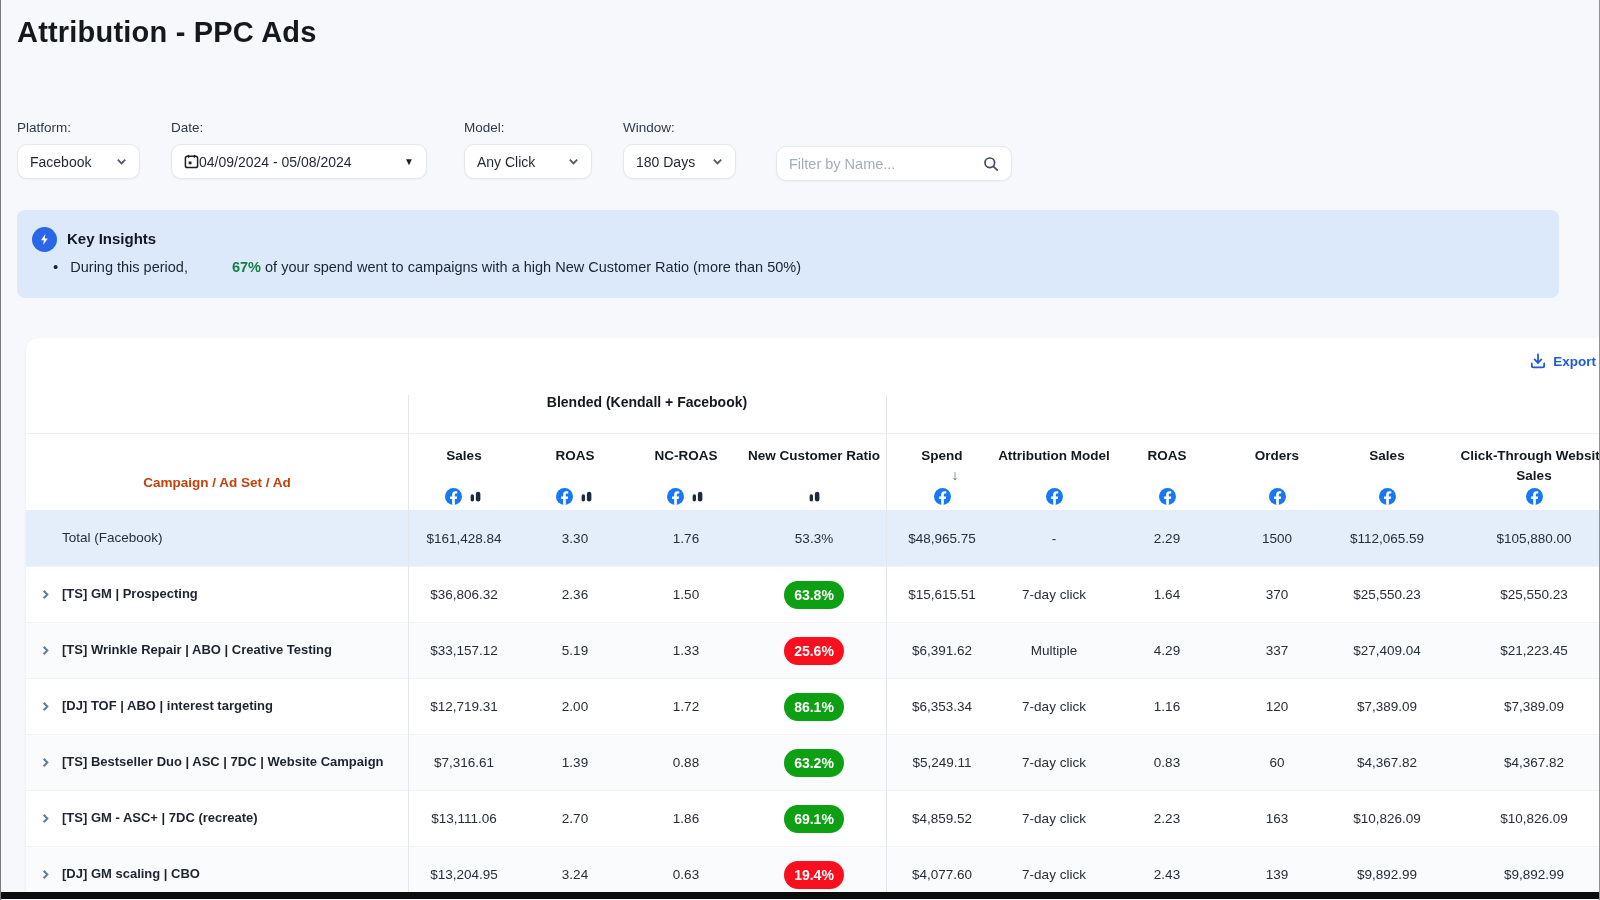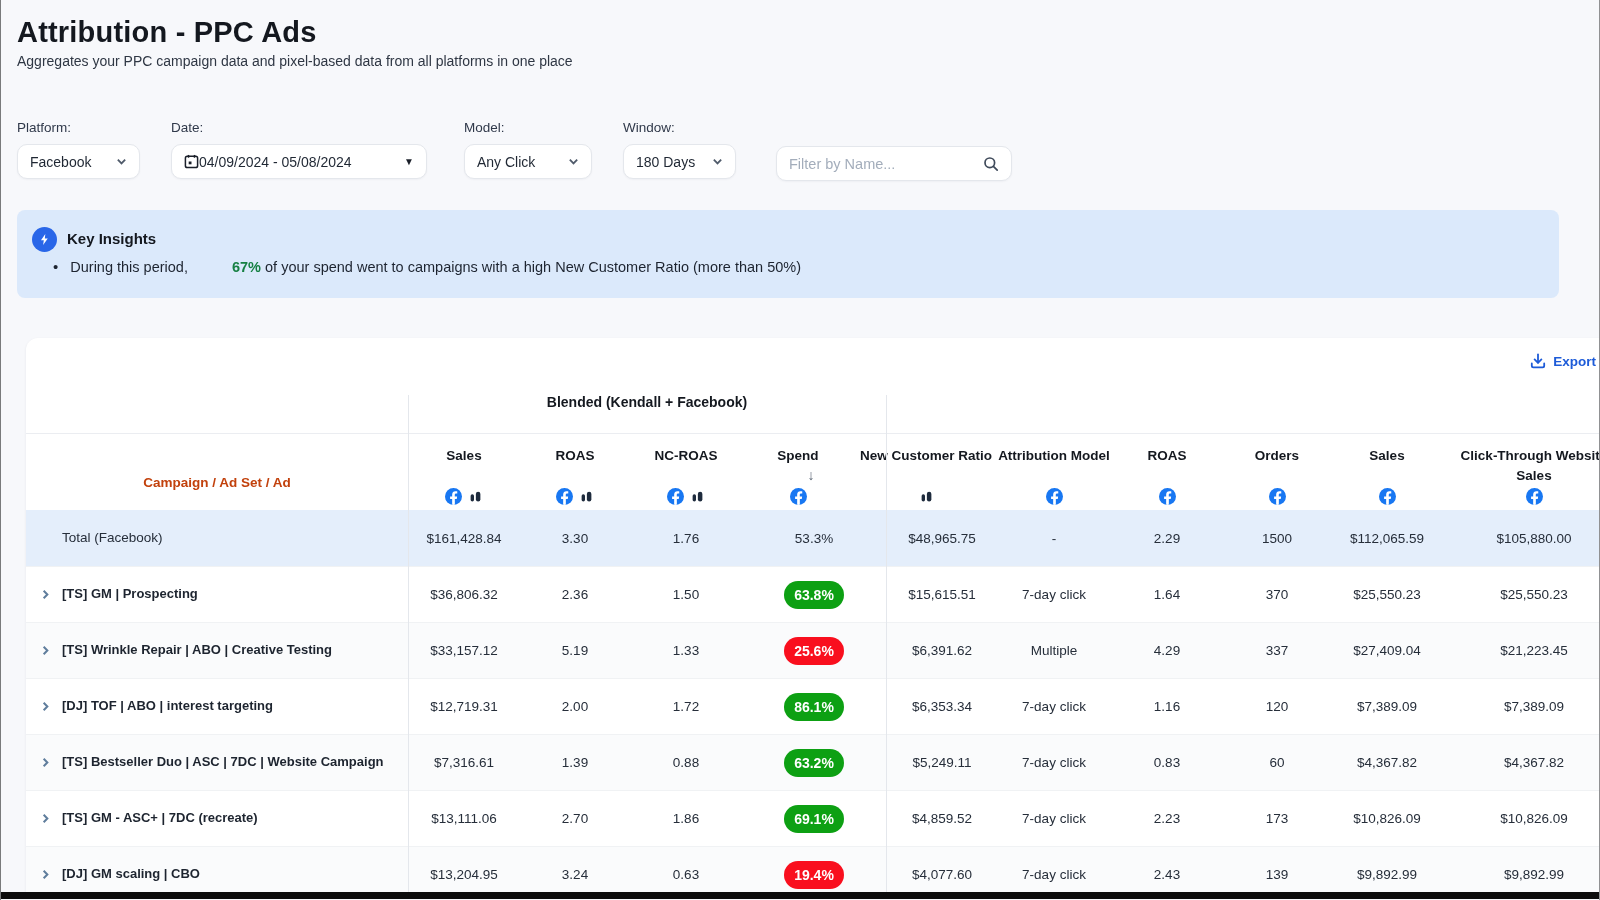--- a/index.html
+++ b/index.html
@@ -62,21 +62,20 @@
   .pill.bad { background:#f90f1e; }
 
   .bottom-bar { position:absolute; left:0; right:0; bottom:1px; height:7px; background:#0c0c0c; z-index:50; }
 </style>
 </head>
 <body>
 
 <div class="screen">
 
   <h1 class="page-title">Attribution - PPC Ads</h1>
-  <p class="page-subtitle">Aggregates your PPC campaign data and pixel-based data from all platforms in one place</p>
 
   <div class="fgroup" style="left:16px;">
     <div class="flabel">Platform:</div>
     <div class="fcontrol" style="width:123px;">
       <span class="grow">Facebook</span>
       <svg class="chev-sm" viewBox="0 0 12 12">
           <polyline points="2,4 6,8 10,4"></polyline>
         </svg>
     </div>
   </div>
@@ -186,35 +185,35 @@
             <span><svg width="17" height="17" viewBox="0 0 24 24">
                 <circle cx="12" cy="12" r="12" fill="#1877f2"></circle>
                 <path fill="#fff" d="M16.6 15.5l.5-3.5h-3.3V9.7c0-1 .5-1.9 2-1.9h1.5V4.8s-1.4-.2-2.7-.2c-2.7 0-4.5 1.7-4.5 4.7v2.7H7.2v3.5h2.9v8.3c.6.1 1.2.2 1.9.2s1.3-.1 1.9-.2v-8.3h2.7z"></path>
               </svg></span>
             <span><svg width="15" height="15" viewBox="0 0 20 20">
                 <rect x="3.5" y="7" width="4.5" height="9.5" rx="2.2" fill="#1e2b3d"></rect>
                 <rect x="10.5" y="3.5" width="6" height="13" rx="3" fill="#1e2b3d"></rect>
               </svg></span>
           </div>
         </div>
-        <div class="hcell c4">
-          <div class="lbl">Spend<span class="sort-arrow">↓</span></div>
-          <div class="icons">
-            <span><svg width="17" height="17" viewBox="0 0 24 24">
-                <circle cx="12" cy="12" r="12" fill="#1877f2"></circle>
-                <path fill="#fff" d="M16.6 15.5l.5-3.5h-3.3V9.7c0-1 .5-1.9 2-1.9h1.5V4.8s-1.4-.2-2.7-.2c-2.7 0-4.5 1.7-4.5 4.7v2.7H7.2v3.5h2.9v8.3c.6.1 1.2.2 1.9.2s1.3-.1 1.9-.2v-8.3h2.7z"></path>
-              </svg></span>
-          </div>
-        </div>
         <div class="hcell c3">
           <div class="lbl">New Customer Ratio</div>
           <div class="icons">
             <span><svg width="15" height="15" viewBox="0 0 20 20">
                 <rect x="3.5" y="7" width="4.5" height="9.5" rx="2.2" fill="#1e2b3d"></rect>
                 <rect x="10.5" y="3.5" width="6" height="13" rx="3" fill="#1e2b3d"></rect>
+              </svg></span>
+          </div>
+        </div>
+        <div class="hcell c4">
+          <div class="lbl">Spend<span class="sort-arrow">↓</span></div>
+          <div class="icons">
+            <span><svg width="17" height="17" viewBox="0 0 24 24">
+                <circle cx="12" cy="12" r="12" fill="#1877f2"></circle>
+                <path fill="#fff" d="M16.6 15.5l.5-3.5h-3.3V9.7c0-1 .5-1.9 2-1.9h1.5V4.8s-1.4-.2-2.7-.2c-2.7 0-4.5 1.7-4.5 4.7v2.7H7.2v3.5h2.9v8.3c.6.1 1.2.2 1.9.2s1.3-.1 1.9-.2v-8.3h2.7z"></path>
               </svg></span>
           </div>
         </div>
         <div class="hcell c5">
           <div class="lbl">Attribution Model</div>
           <div class="icons">
             <span><svg width="17" height="17" viewBox="0 0 24 24">
                 <circle cx="12" cy="12" r="12" fill="#1877f2"></circle>
                 <path fill="#fff" d="M16.6 15.5l.5-3.5h-3.3V9.7c0-1 .5-1.9 2-1.9h1.5V4.8s-1.4-.2-2.7-.2c-2.7 0-4.5 1.7-4.5 4.7v2.7H7.2v3.5h2.9v8.3c.6.1 1.2.2 1.9.2s1.3-.1 1.9-.2v-8.3h2.7z"></path>
               </svg></span>
@@ -364,21 +363,21 @@
             </span>
             <span class="rname">[TS] GM - ASC+ | 7DC (recreate)</span>
           </div>
           <div class="cell c0">$13,111.06</div>
           <div class="cell c1">2.70</div>
           <div class="cell c2">1.86</div>
           <div class="cell c3"><span class="pill good">69.1%</span></div>
           <div class="cell c4">$4,859.52</div>
           <div class="cell c5">7-day click</div>
           <div class="cell c6">2.23</div>
-          <div class="cell c7">173</div>
+          <div class="cell c7">163</div>
           <div class="cell c8">$10,826.09</div>
           <div class="cell c9">$10,826.09</div>
         </div>
         <div class="trow alt">
           <div class="cell name-cell c-camp">
             <span class="chev-cell">
               <svg width="11" height="11" viewBox="0 0 12 12">
                 <polyline points="4,2 8,6 4,10"></polyline>
               </svg>
             </span>

